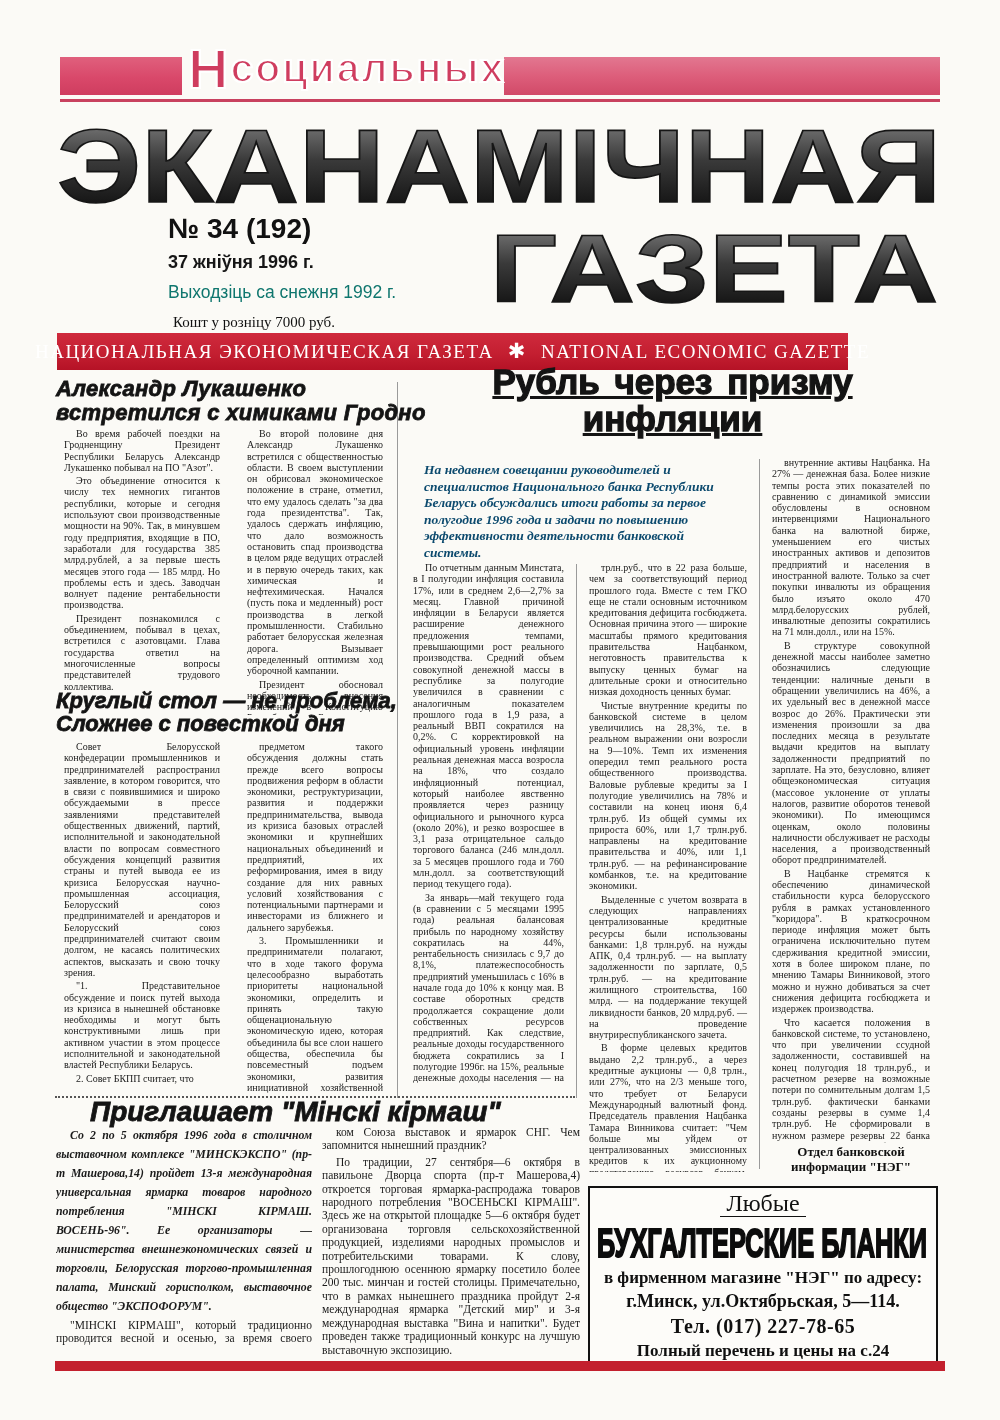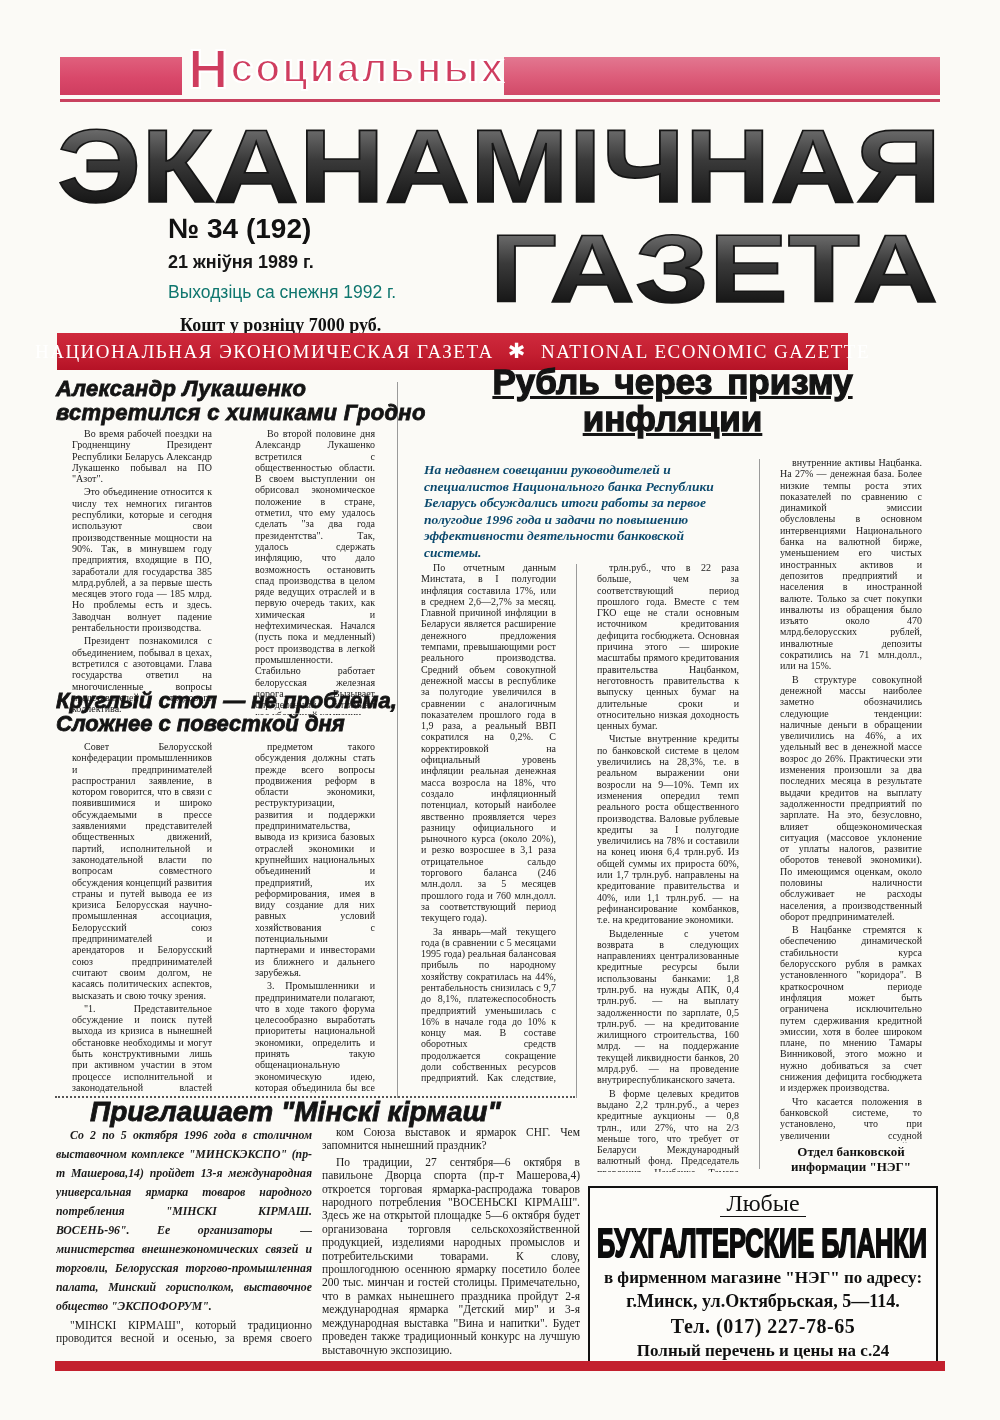--- a/index.html
+++ b/index.html
@@ -27,21 +27,21 @@
              -webkit-text-stroke:2.2px #fff;white-space:nowrap;}
   .brand-init{font-size:56px;vertical-align:-6px;}
   .brand1{position:absolute;left:55px;top:102px;}
   .brand2{position:absolute;left:488px;top:210px;}
   svg text.masthead-word{font-family:"Liberation Sans",sans-serif;font-weight:bold;
              fill:url(#metalGrad);stroke:#161616;stroke-width:1.6;}
   .issue-info{position:absolute;left:168px;top:213px;width:340px;text-align:left;}
   .issue-no{font-family:"Liberation Sans",sans-serif;font-weight:bold;font-size:28px;color:#111;margin:0 0 7px;}
   .issue-date{font-family:"Liberation Sans",sans-serif;font-weight:bold;font-size:18px;color:#161616;margin:0 0 9px;}
   .issue-since{font-family:"Liberation Sans",sans-serif;font-size:17.5px;color:#0f766e;margin:0 0 11px;}
-  .issue-price{font-family:"Liberation Serif",serif;font-weight:bold;font-size:18px;color:#111;margin:12px;}
+  .issue-price{font-family:"Liberation Serif",serif;font-weight:normal;font-size:15px;color:#111;margin:5px;}
 
   
   .banner{position:absolute;left:57px;top:333px;width:791px;height:37px;
           background:linear-gradient(180deg,#cf2a3d 0%,var(--banner-red) 55%,#b51226 100%);
           display:flex;align-items:center;justify-content:center;
           font-family:"Liberation Serif",serif;font-weight:normal;font-size:19px;
           letter-spacing:1.5px;color:#fff;white-space:nowrap;}
   .banner .sep{margin:0 14px;font-size:21px;}
 
   
@@ -57,21 +57,21 @@
             color:#141414;-webkit-text-stroke:.8px #141414;white-space:pre-line;margin:0;}
   .h-luka{position:absolute;left:56px;top:377px;width:395px;font-size:22px;line-height:1.08;letter-spacing:.3px;}
   .h-round{position:absolute;left:56px;top:690px;width:400px;font-size:22px;line-height:1.04;}
   .h-ruble{position:absolute;left:405px;top:364px;width:535px;font-size:35px;line-height:1.05;
            text-align:center;font-style:normal;-webkit-text-stroke:1.3px #141414;word-spacing:5px;text-decoration:underline;}
   .h-kirmash{position:absolute;left:90px;top:1098px;width:500px;font-size:28px;line-height:1;}
 
   
   .bodytext{position:absolute;overflow:hidden;font-family:"Liberation Serif",serif;
             font-size:10px;line-height:11.3px;text-align:justify;color:var(--text-black);}
-  .bodytext p{margin:0 16px 2px;text-indent:12px;}
+  .bodytext p{margin:0 8px 2px;text-indent:12px;}
   .bodytext-lg{font-size:11.5px;line-height:13.4px;}
   .bodytext-lg p{margin:0 0 3px;text-indent:14px;}
   .c-luka1{left:56px;top:428px;width:172px;height:287px;}
   .c-luka2{left:239px;top:428px;width:152px;height:287px;}
   .c-round1{left:56px;top:741px;width:172px;height:352px;}
   .c-round2{left:239px;top:741px;width:152px;height:352px;}
   .c-ruble1{left:405px;top:562px;width:167px;height:524px;}
   .c-ruble2{left:581px;top:562px;width:174px;height:610px;}
   .c-ruble3{left:764px;top:457px;width:174px;height:686px;}
   .lede-ruble{position:absolute;left:424px;top:462px;width:314px;
@@ -114,21 +114,21 @@
         <stop offset="0" stop-color="#8d8d8d"></stop>
         <stop offset="0.45" stop-color="#3a3a3a"></stop>
         <stop offset="1" stop-color="#050505"></stop>
       </linearGradient>
     </defs>
     <text class="masthead-word" x="2" y="100" font-size="104" textLength="884" lengthAdjust="spacingAndGlyphs">ЭКАНАМІЧНАЯ</text>
   </svg>
 
   <div class="issue-info">
     <div class="issue-no">№ 34 (192)</div>
-    <div class="issue-date">21 жніўня 1989 г.</div>
+    <div class="issue-date">37 жніўня 1996 г.</div>
     <div class="issue-since">Выходзіць са снежня 1992 г.</div>
     <div class="issue-price">Кошт у розніцу 7000 руб.</div>
   </div>
 
   <svg class="brand2" width="454" height="106" viewBox="0 0 454 106">
     <text class="masthead-word" x="2" y="92" font-size="96" textLength="448" lengthAdjust="spacingAndGlyphs">ГАЗЕТА</text>
   </svg>
 
   <div class="banner">
     <span>НАЦИОНАЛЬНАЯ ЭКОНОМИЧЕСКАЯ ГАЗЕТА</span>

